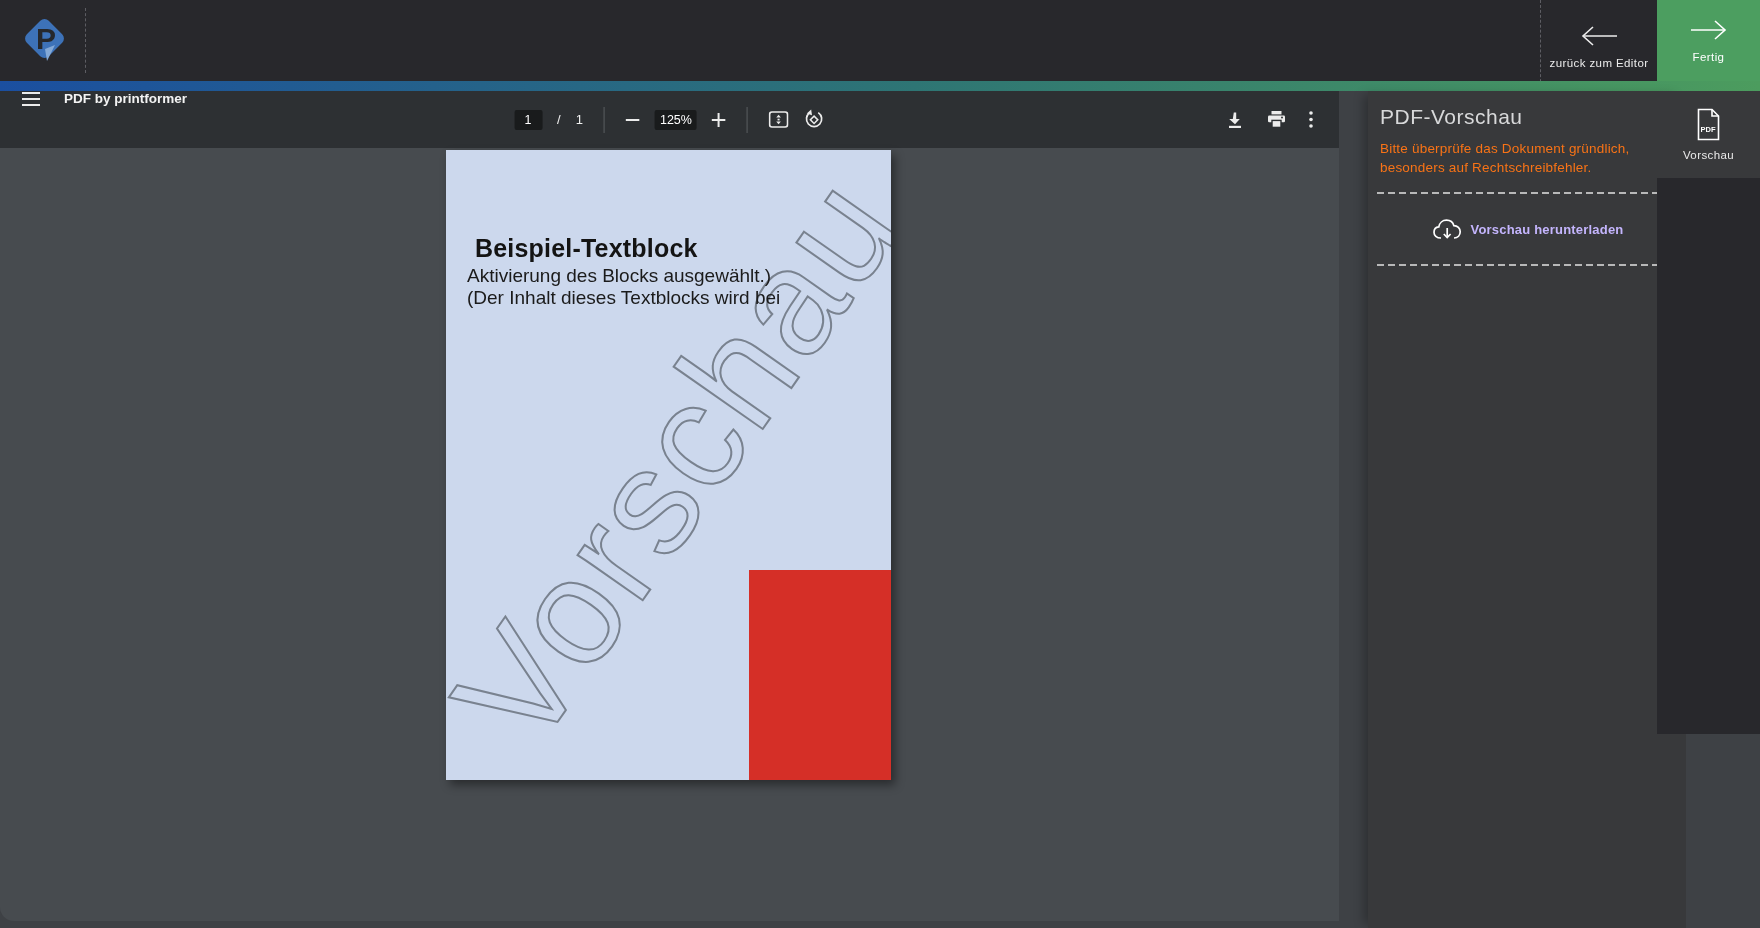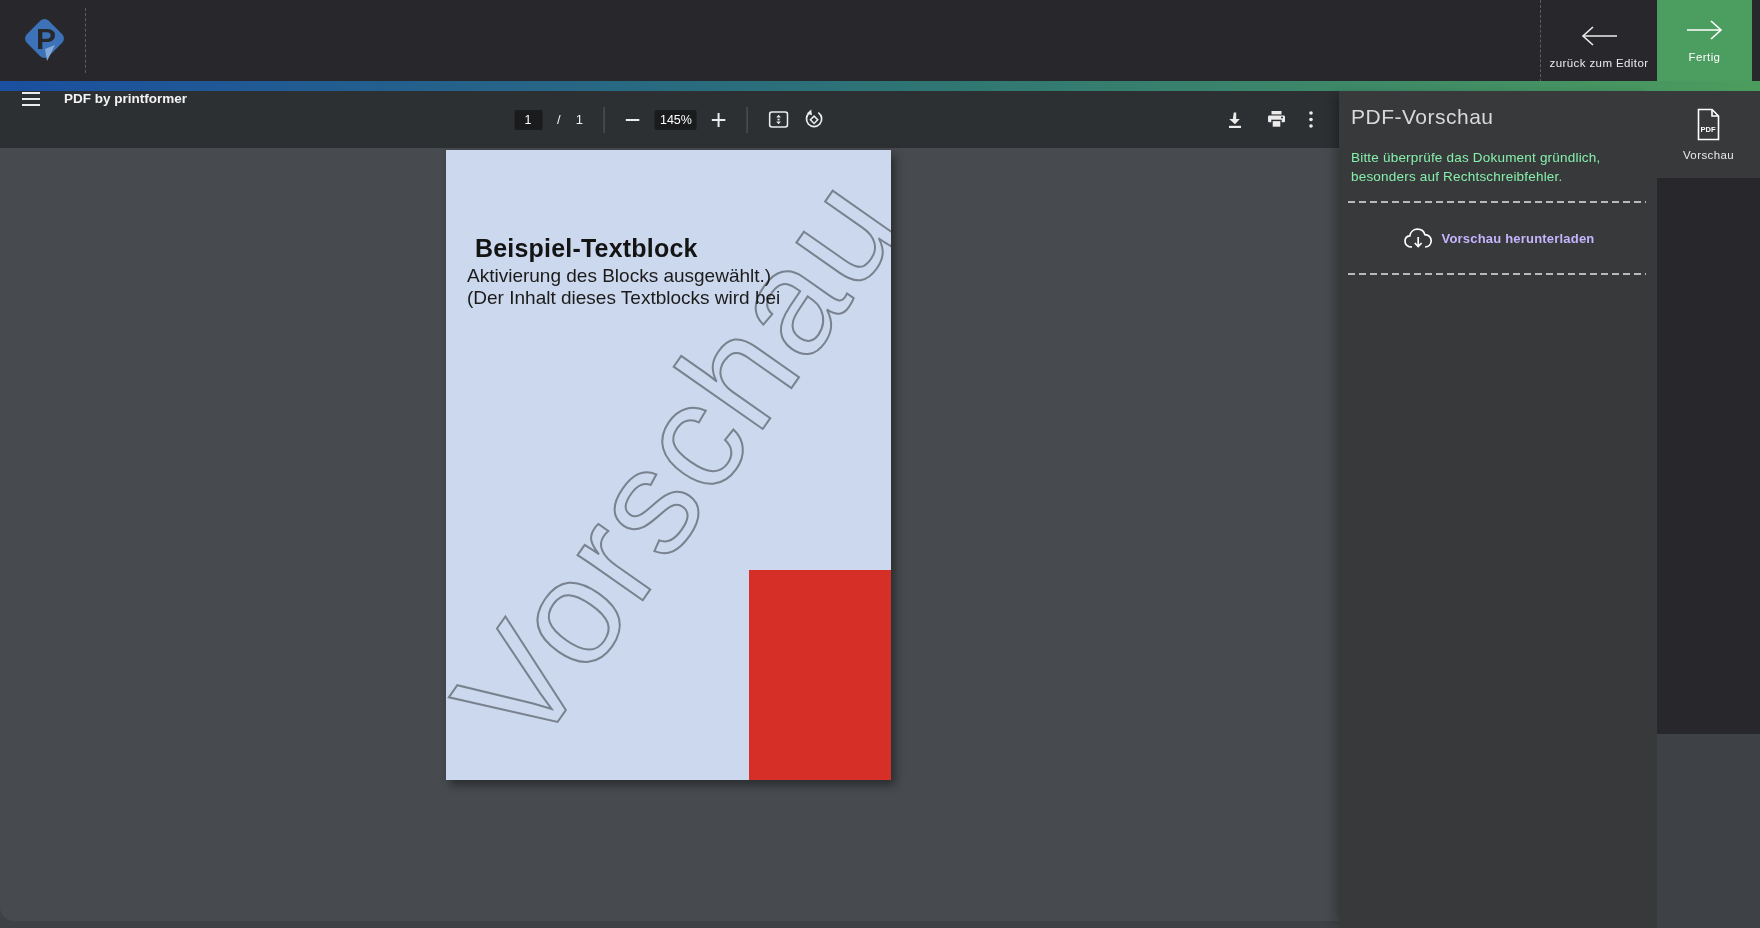--- a/index.html
+++ b/index.html
@@ -21,21 +21,21 @@
     position:absolute; left:85px; top:8px; height:65px; width:0;
     border-left:1px dashed #5d5d63;
   }
   .back-btn {
     position:absolute; left:1540px; top:0; width:117px; height:92px;
     border-left:1px dashed #5d5d63;
     display:flex; flex-direction:column; align-items:center; justify-content:center;
     gap:9px; cursor:pointer; color:#ececec;
   }
   .done-btn {
-    position:absolute; left:1657px; top:0; width:95px; height:81px;
+    position:absolute; left:1657px; top:0; width:103px; height:81px;
     background:var(--c-done_button,#4c9e60);
     display:flex; flex-direction:column; align-items:center; justify-content:center;
     gap:9px; cursor:pointer; color:#ffffff;
   }
   .topbar-btn-label { font-size:11.5px; letter-spacing:.4px; }
 
   
   .gradientbar {
     position:absolute; left:0; top:81px; width:1760px; height:10px;
     background:linear-gradient(90deg,
@@ -96,32 +96,32 @@
     font-size:19px; color:#1b1b1b; line-height:22px;
   }
   .doc-body span { display:block; }
   .red-rect {
     position:absolute; left:303px; top:420px; width:142px; height:210px;
     background:var(--c-red_block,#d52f27);
   }
 
   
   .sidebar {
-    position:absolute; left:1339px; top:91px; width:318px; height:837px;
+    position:absolute; left:1368px; top:91px; width:318px; height:837px;
     background:var(--c-sidebar_bg,#38393b);
     box-shadow:-8px 0 10px -4px rgba(0,0,0,.28);
     color:#d6d7d8;
   }
   .sb-title {
     margin:14px 0 0 12px; font-size:21px; font-weight:400;
     letter-spacing:.5px; color:#d8d9da;
   }
   .sb-subtitle {
-    margin:19px 0 0 12px; width:300px;
-    font-size:13.5px; line-height:19px; color:#86efac; letter-spacing:.2px;
+    margin:10px 0 0 12px; width:300px;
+    font-size:13.5px; line-height:19px; color:#f97316; letter-spacing:.2px;
   }
   .dashed {
     height:2px; margin:0 11px 0 9px;
     background:repeating-linear-gradient(90deg,#cfcfcf 0 7px,transparent 7px 11px);
     opacity:.85;
   }
   .dashed.first { margin-top:15px; }
   .download-row {
     height:70px; display:flex; align-items:center; justify-content:center;
     gap:7px; cursor:pointer; color:#c4b5fd;
@@ -194,21 +194,21 @@
   <div class="tb-center">
     <span class="num-box">1</span>
     <span class="tb-text">/</span>
     <span class="tb-text">1</span>
     <span class="tb-sep"></span>
     <span class="icon-btn">
       <svg width="14" height="14" viewBox="0 0 14 14" fill="#ececec">
           <rect y="6" width="14" height="2"></rect>
         </svg>
     </span>
-    <span class="num-box">145%</span>
+    <span class="num-box">125%</span>
     <span class="icon-btn">
       <svg width="14" height="14" viewBox="0 0 14 14" fill="#ececec">
         <rect y="6" width="14" height="2"></rect>
           <rect x="6" width="2" height="14"></rect>
       </svg>
     </span>
     <span class="tb-sep"></span>
     <span class="icon-btn">
       <svg width="20" height="17" viewBox="0 0 20 17">
         <rect x="1" y="1" width="18" height="15" rx="2.4" fill="none" stroke="#ececec" stroke-width="1.7"></rect>

